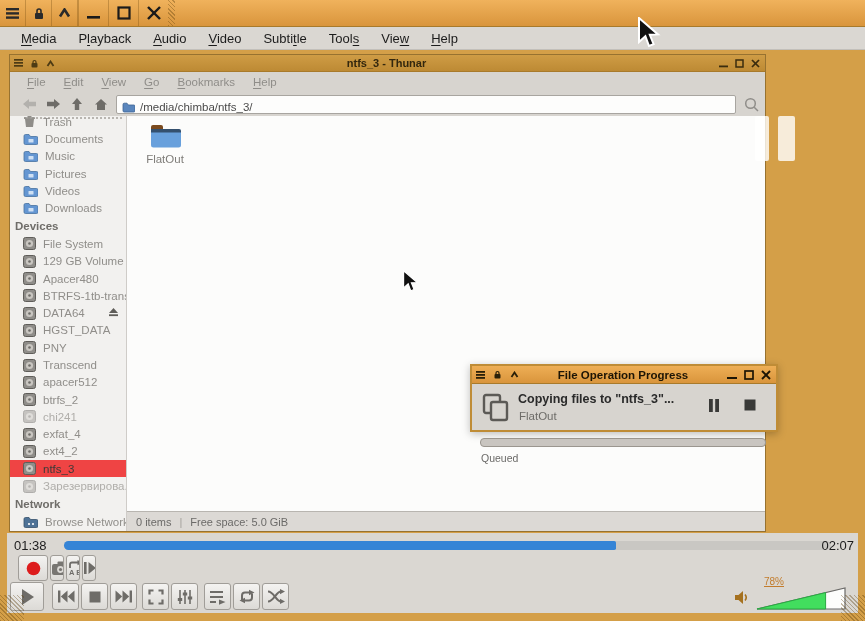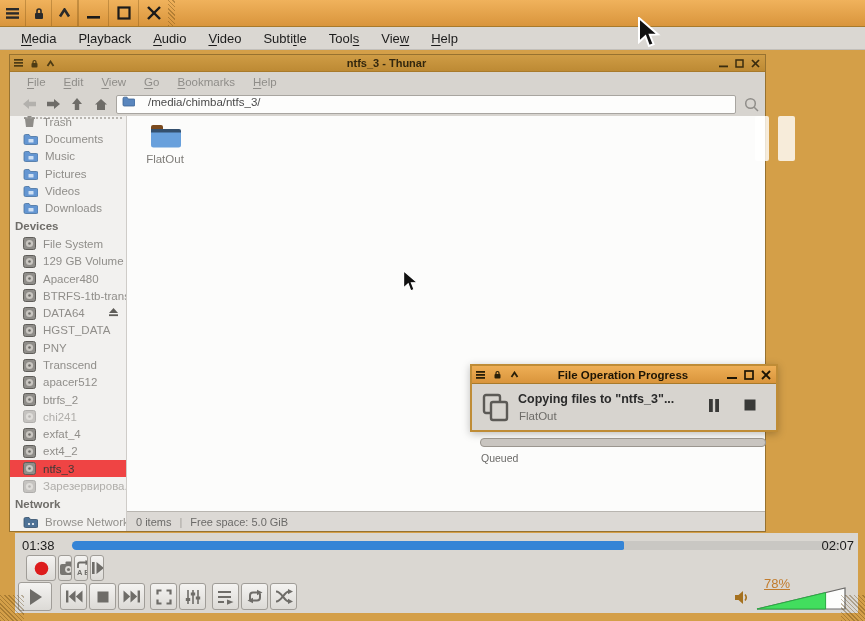--- a/index.html
+++ b/index.html
@@ -29,21 +29,21 @@
     border:1px solid #977230;box-sizing:border-box;display:flex;flex-direction:column;}
   .th-titlebar{height:16px;background:linear-gradient(#cf9c45,#bd8a34);display:flex;align-items:center;
     border-bottom:1px solid #a87a2b;flex:0 0 auto;}
   .th-tb-btn{width:16px;height:16px;display:flex;align-items:center;justify-content:center;}
   .th-title{flex:1;text-align:center;font-size:11px;font-weight:bold;color:#33270e;}
   .th-menubar{height:20px;display:flex;align-items:center;padding-left:8px;flex:0 0 auto;}
   .th-menubar .menu-item{padding:0 9px;font-size:11.5px;color:#8f8d89;}
   .th-toolbar{height:24px;display:flex;align-items:center;padding:0 5px 0 10px;gap:6px;flex:0 0 auto;}
   .nav-btn{width:18px;height:18px;display:flex;align-items:center;justify-content:center;}
   .pathbar{flex:1;height:17px;background:#fdfdfc;border:1px solid #a8a5a0;border-radius:2px;
-    display:flex;align-items:flex-start;padding:0 5px;gap:13px;}
+    display:flex;align-items:flex-end;padding:0 5px;gap:5px;}
   .pathtext{font-size:11.5px;color:#4a4a4a;}
   .th-content{flex:1;display:flex;min-height:0;}
   .sidebar{width:116px;background:#f2f1ef;border-right:1px solid #cfccc8;overflow:hidden;position:relative;flex:0 0 auto;}
   .side-list{margin-top:-3px;}
   .side-row{display:flex;align-items:center;height:17.3px;padding-left:13px;gap:7px;position:relative;}
   .side-row .lbl{font-size:11.5px;color:#908e8a;white-space:nowrap;}
   .side-row.selected{background:#ef4444;}
   .side-row.selected .lbl{color:#3c3a38;}
   .side-row.dim .ic{opacity:.45;}
   .side-row.dim .lbl{color:#b0aeaa;}
@@ -69,36 +69,36 @@
   .dlg-msg{position:absolute;left:46px;top:8px;font-size:12.5px;font-weight:bold;color:#2a2a2a;}
   .dlg-file{position:absolute;left:47px;top:26px;font-size:11.5px;color:#6e6c68;}
   .dlg-copy{position:absolute;left:10px;top:9px;}
   .dlg-ctl{position:absolute;top:13px;width:20px;height:16px;display:flex;align-items:center;justify-content:center;gap:3px;}
   .dlg-pause{right:52px;} .dlg-stop{right:16px;}
   .pbar{position:absolute;left:8px;right:10px;top:54px;height:7px;background:#c9c5c0;
     border:1px solid #9b968f;border-radius:4px;}
   .dlg-status{position:absolute;left:9px;top:68px;font-size:10.5px;color:#6b6a68;text-align:center;}
   
   .vlc-bottom{position:absolute;left:0;top:532px;width:865px;height:89px;background:#d49f48;}
-  .controls{position:absolute;left:7px;top:1px;right:7px;bottom:8px;background:#dad7d2;margin-left:8px;}
+  .controls{position:absolute;left:7px;top:1px;right:7px;bottom:8px;background:#dad7d2;}
   .time{position:absolute;top:5px;font-size:13px;color:#1c1c1c;}
   .time-cur{left:7px;} .time-tot{right:4px;}
   .seek{position:absolute;left:57px;width:767px;top:8px;height:9px;background:#c9c7c3;border-radius:5px;}
   .seek-fill{height:100%;background:#3584d6;border-radius:5px 2px 2px 5px;}
   .btn{background:linear-gradient(#f4f3f1,#dcdad6);border:1px solid #a09d98;border-radius:3px;
     display:flex;align-items:center;justify-content:center;box-sizing:border-box;}
   .row1{position:absolute;left:11px;top:22px;display:flex;gap:2px;}
   .row1 .btn{width:14px;height:26px;}
   .row1 .btn:first-child{width:30px;}
   .play-btn{position:absolute;left:3px;top:49px;width:34px;height:29px;}
   .grp{position:absolute;top:50px;display:flex;gap:2px;}
   .grp .btn{width:27px;height:27px;}
   .grp1{left:45px;} .grp2{left:135px;} .grp3{left:197px;}
   .volume{position:absolute;right:6px;top:47px;width:118px;height:30px;}
-  .vol-label{position:absolute;left:30px;top:-4px;font-size:13px;color:#c27c2d;text-decoration:underline;}
+  .vol-label{position:absolute;left:30px;top:-4px;font-size:10px;color:#c27c2d;text-decoration:underline;}
   .spk{position:absolute;left:0;top:10px;}
   .vol-tri{position:absolute;left:22px;top:7px;}
   .corner-grip{position:absolute;width:24px;height:26px;bottom:0;}
   .cg-l{left:0;} .cg-r{right:0;}
   .cursor{position:absolute;pointer-events:none;}
 </style>
 </head>
 <body>
 
 <div class="screen">

